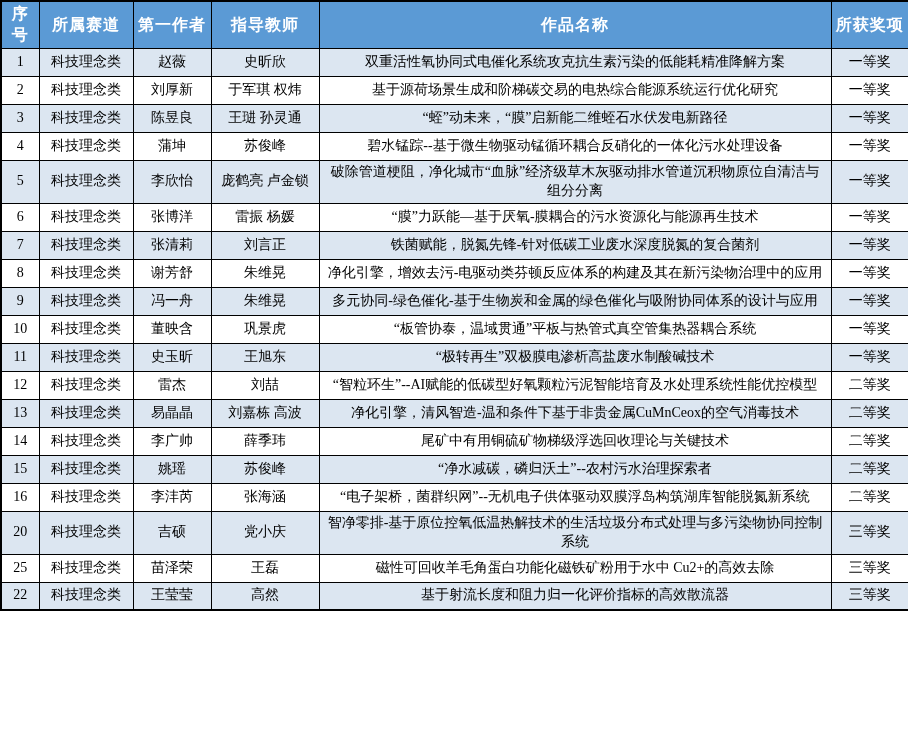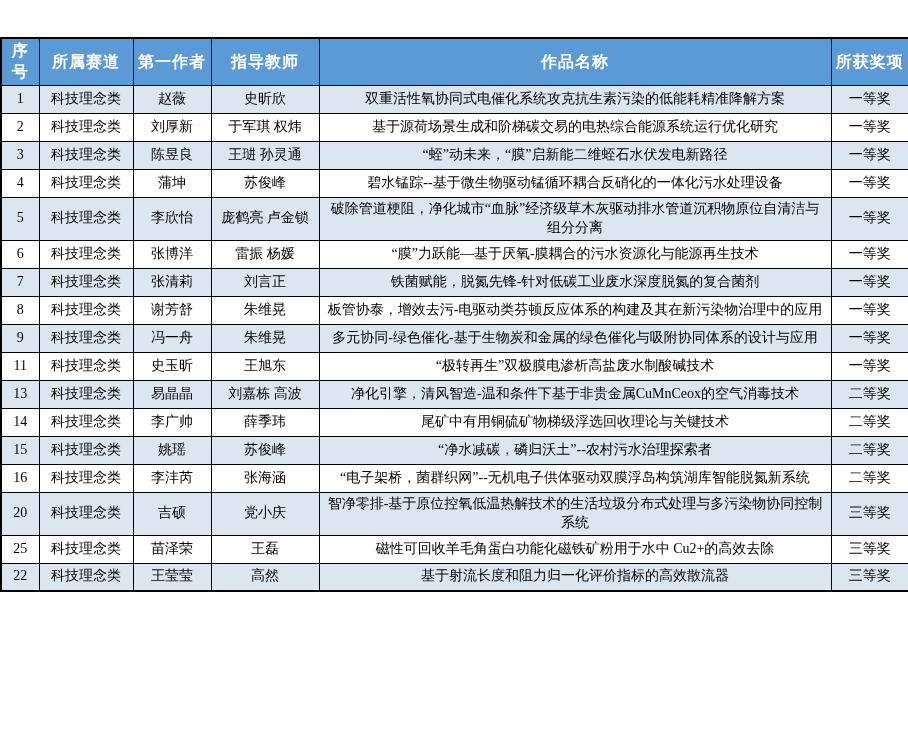--- a/index.html
+++ b/index.html
@@ -3,21 +3,20 @@
 <meta charset="utf-8">
 <style>
   html, body {
     margin: 0;
     padding: 0;
     background: #ffffff;
     font-family: "Liberation Serif", "DejaVu Serif", serif;
   }
   .table-wrap {
     width: 908px;
-    margin-top: 37px;
   }
   table {
     width: 908px;
     border-collapse: collapse;
     table-layout: fixed;
     border: 2px solid #000000;
   }
   th, td {
     border: 1px solid #000000;
     text-align: center;
@@ -128,38 +127,54 @@
           <td class="col-author">张清莉</td>
           <td class="col-advisor">刘言正</td>
           <td class="col-title">铁菌赋能，脱氮先锋-针对低碳工业废水深度脱氮的复合菌剂</td>
           <td class="col-award">一等奖</td>
         </tr>
         <tr>
           <td class="col-index">8</td>
           <td class="col-track">科技理念类</td>
           <td class="col-author">谢芳舒</td>
           <td class="col-advisor">朱维晃</td>
-          <td class="col-title">板管协泰，增效去污-电驱动类芬顿反应体系的构建及其在新污染物治理中的应用</td>
+          <td class="col-title">净化引擎，增效去污-电驱动类芬顿反应体系的构建及其在新污染物治理中的应用</td>
           <td class="col-award">一等奖</td>
         </tr>
         <tr>
           <td class="col-index">9</td>
           <td class="col-track">科技理念类</td>
           <td class="col-author">冯一舟</td>
           <td class="col-advisor">朱维晃</td>
           <td class="col-title">多元协同-绿色催化-基于生物炭和金属的绿色催化与吸附协同体系的设计与应用</td>
           <td class="col-award">一等奖</td>
         </tr>
         <tr>
+          <td class="col-index">10</td>
+          <td class="col-track">科技理念类</td>
+          <td class="col-author">董映含</td>
+          <td class="col-advisor">巩景虎</td>
+          <td class="col-title">“板管协泰，温域贯通”平板与热管式真空管集热器耦合系统</td>
+          <td class="col-award">一等奖</td>
+        </tr>
+        <tr>
           <td class="col-index">11</td>
           <td class="col-track">科技理念类</td>
           <td class="col-author">史玉昕</td>
           <td class="col-advisor">王旭东</td>
           <td class="col-title">“极转再生”双极膜电渗析高盐废水制酸碱技术</td>
           <td class="col-award">一等奖</td>
+        </tr>
+        <tr>
+          <td class="col-index">12</td>
+          <td class="col-track">科技理念类</td>
+          <td class="col-author">雷杰</td>
+          <td class="col-advisor">刘喆</td>
+          <td class="col-title">“智粒环生”--AI赋能的低碳型好氧颗粒污泥智能培育及水处理系统性能优控模型</td>
+          <td class="col-award">二等奖</td>
         </tr>
         <tr>
           <td class="col-index">13</td>
           <td class="col-track">科技理念类</td>
           <td class="col-author">易晶晶</td>
           <td class="col-advisor">刘嘉栋 高波</td>
           <td class="col-title">净化引擎，清风智造-温和条件下基于非贵金属CuMnCeox的空气消毒技术</td>
           <td class="col-award">二等奖</td>
         </tr>
         <tr>

